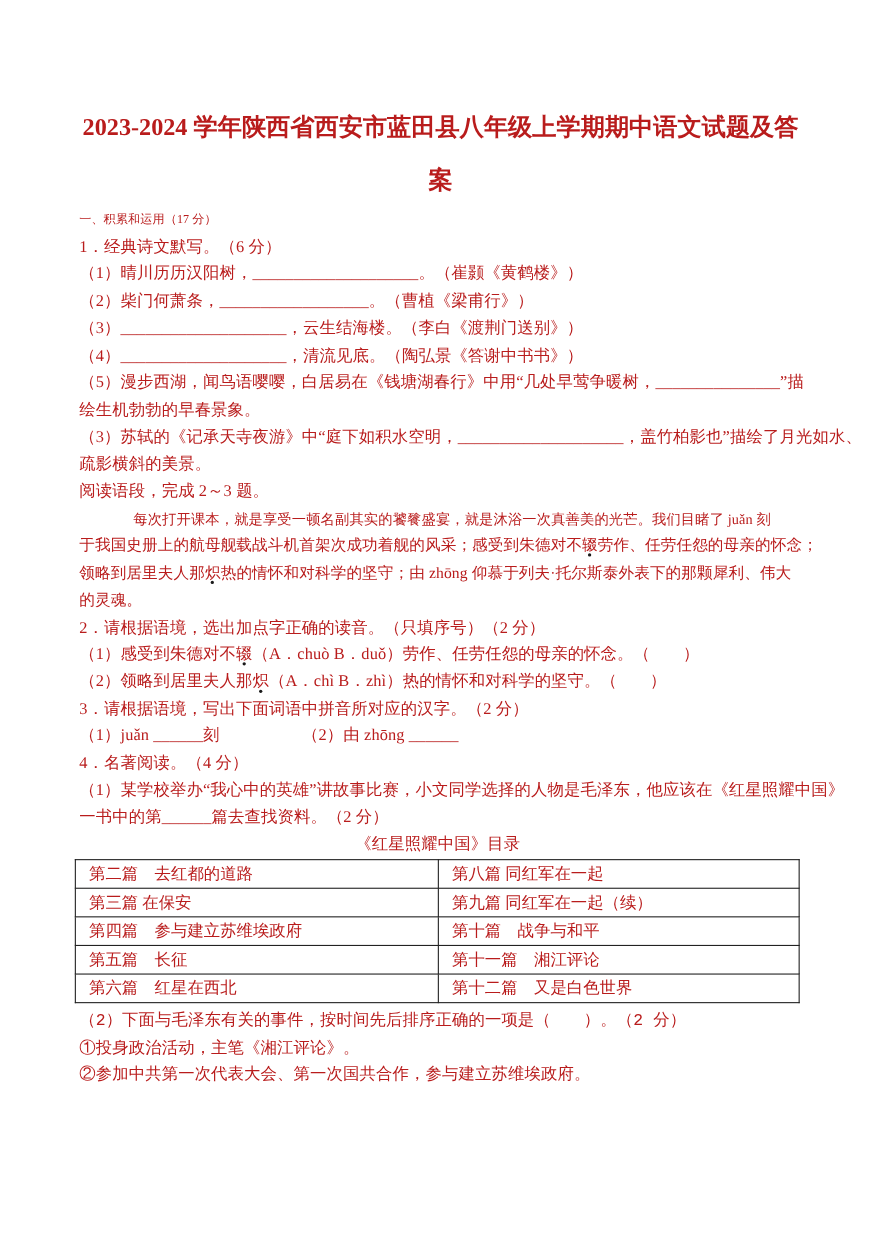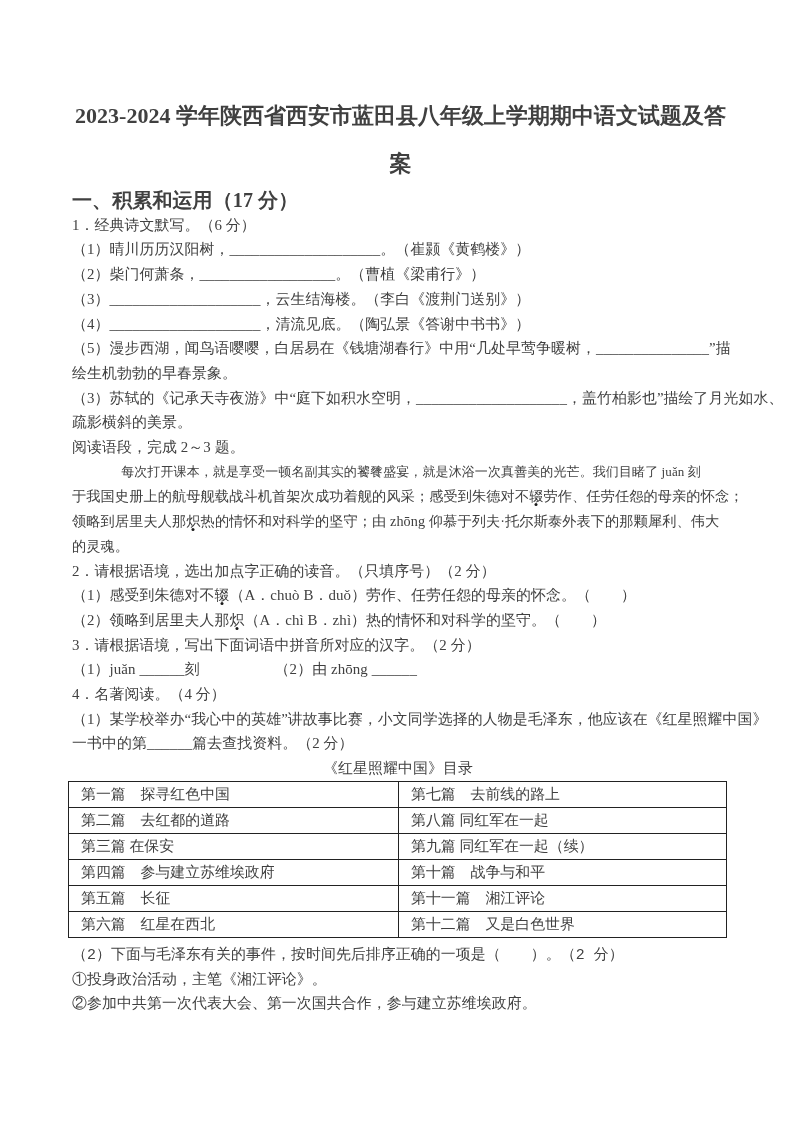--- a/index.html
+++ b/index.html
@@ -3,35 +3,35 @@
 <meta charset="utf-8">
 <style>
   * { margin: 0; padding: 0; box-sizing: border-box; }
   html, body { background: #e8e8e8; }
   .page {
     position: relative;
     width: 793px;
     height: 1122px;
     margin: 0 auto;
     background: #ffffff;
-    color: #404040;
+    color: #b91c1c;
     font-family: "Liberation Serif", "DejaVu Serif", serif;
     padding: 92px 64px 0 72px;
     overflow: hidden;
   }
   .title-block { text-align: center; font-weight: bold; font-size: 22px; }
   .title-line { line-height: 48px; white-space: nowrap; }
   .doc-body { width: 652px; }
   .tline {
     font-size: 14.9px;
     line-height: 24.7px;
     white-space: nowrap;
     letter-spacing: 0.1px;
   }
-  .section-heading { font-weight: bold; font-size: 20px; }
+  .section-heading { font-weight: normal; font-size: 11px; }
   .excerpt { font-size: 14.2px; }
   .excerpt-indent { font-size: 13px; text-indent: 2em; text-align: center; }
   .center { text-align: center; white-space: normal; }
   .emdot { position: relative; }
   .emdot::after {
     content: "";
     position: absolute;
     left: 50%;
     bottom: -2px;
     transform: translateX(-50%);
@@ -90,24 +90,20 @@
         <div class="tline">（1）juǎn ______刻　　　　　（2）由 zhōng ______</div>
         <div class="tline">4．名著阅读。（4 分）</div>
         <div class="tline">（1）某学校举办“我心中的英雄”讲故事比赛，小文同学选择的人物是毛泽东，他应该在《红星照耀中国》</div>
         <div class="tline">一书中的第______篇去查找资料。（2 分）</div>
         <div class="tline center">《红星照耀中国》目录</div>
       </div>
 
     <table class="toc">
       <tbody id="toc-body">
           <tr>
-            <td class="col-left">第一篇　探寻红色中国</td>
-            <td>第七篇　去前线的路上</td>
-          </tr>
-          <tr>
             <td class="col-left">第二篇　去红都的道路</td>
             <td>第八篇 同红军在一起</td>
           </tr>
           <tr>
             <td class="col-left">第三篇 在保安</td>
             <td>第九篇 同红军在一起（续）</td>
           </tr>
           <tr>
             <td class="col-left">第四篇　参与建立苏维埃政府</td>
             <td>第十篇　战争与和平</td>

